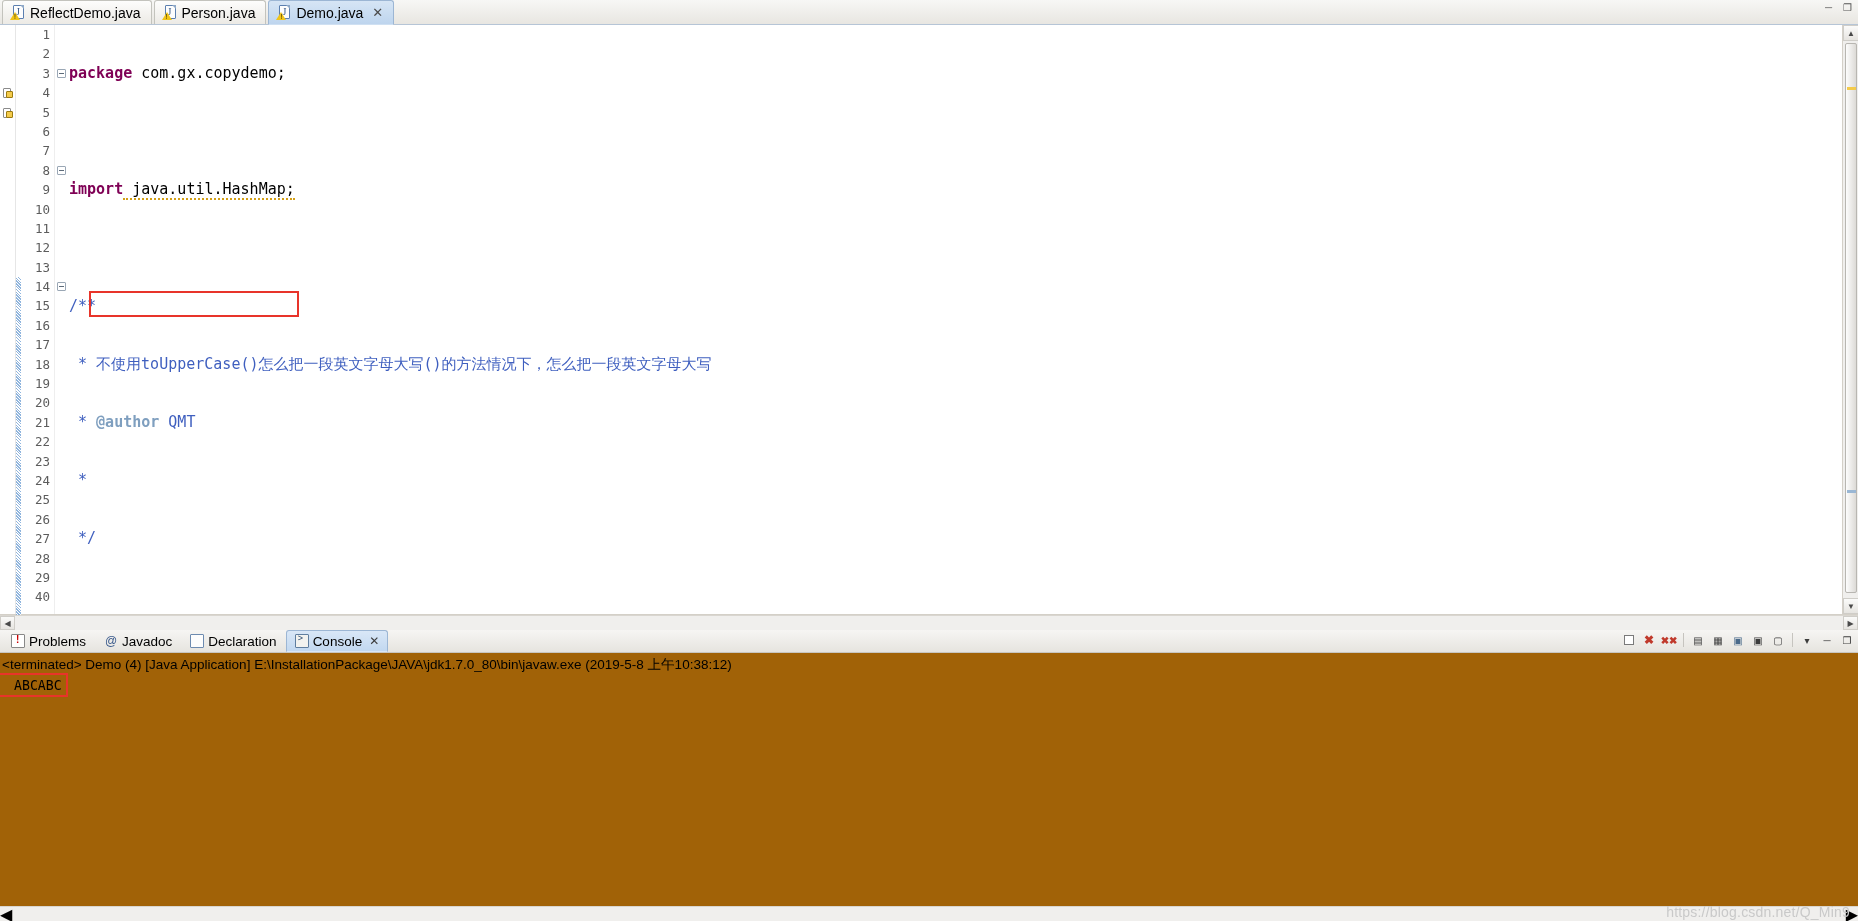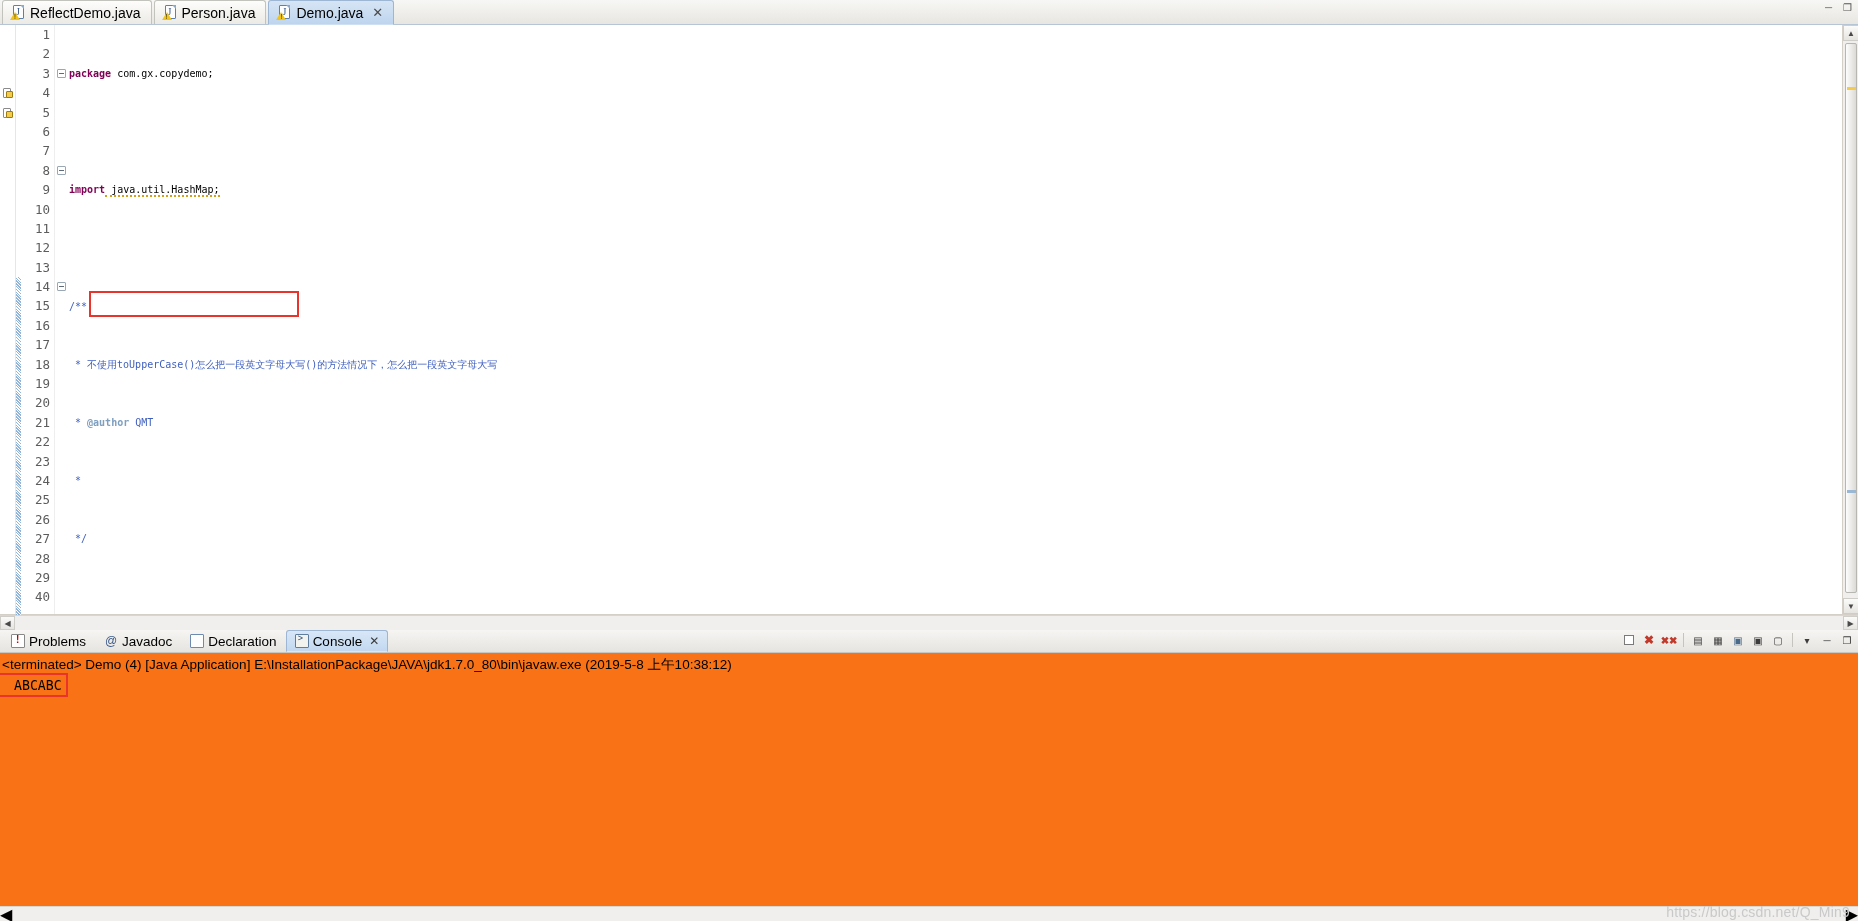--- a/index.html
+++ b/index.html
@@ -174,21 +174,21 @@
   .changebar {
     position: absolute; left: 0; width: 5px;
     background-image: repeating-linear-gradient(
       45deg, #7ba7d7 0 1px, #ffffff 1px 2px);
     opacity: .85;
   }
   .code {
     position: relative;
     flex: 1 1 auto;
     font-family: "DejaVu Sans Mono", monospace;
-    font-size: 10px;
+    font-size: 15px;
     line-height: 19.4px;
     padding-left: 2px;
     overflow: hidden;
     white-space: pre;
     color: #000000;
   }
   .code .line {
     height: 19.4px;
     white-space: pre;
     position: relative;
@@ -246,21 +246,21 @@
     display:flex; align-items:center; justify-content:center;
     font-size: 8px; color: #4a4a4a;
     background: linear-gradient(to bottom,#fbfbfa,#e6e4e0);
     border:1px solid #cfcdc8;
   }
 
   
   .bottom {
     flex: 1 1 auto;
     display: flex; flex-direction: column;
-    background: #f97316;
+    background: #a16207;
     min-height: 0;
   }
   .bottom-tabs {
     height: 23px;
     display: flex; align-items: center;
     background: linear-gradient(to bottom,#f6f5f3,#e6e4df);
     border-bottom: 1px solid #c8c6c0;
     position: relative;
     flex: 0 0 auto;
     padding-left: 2px;

